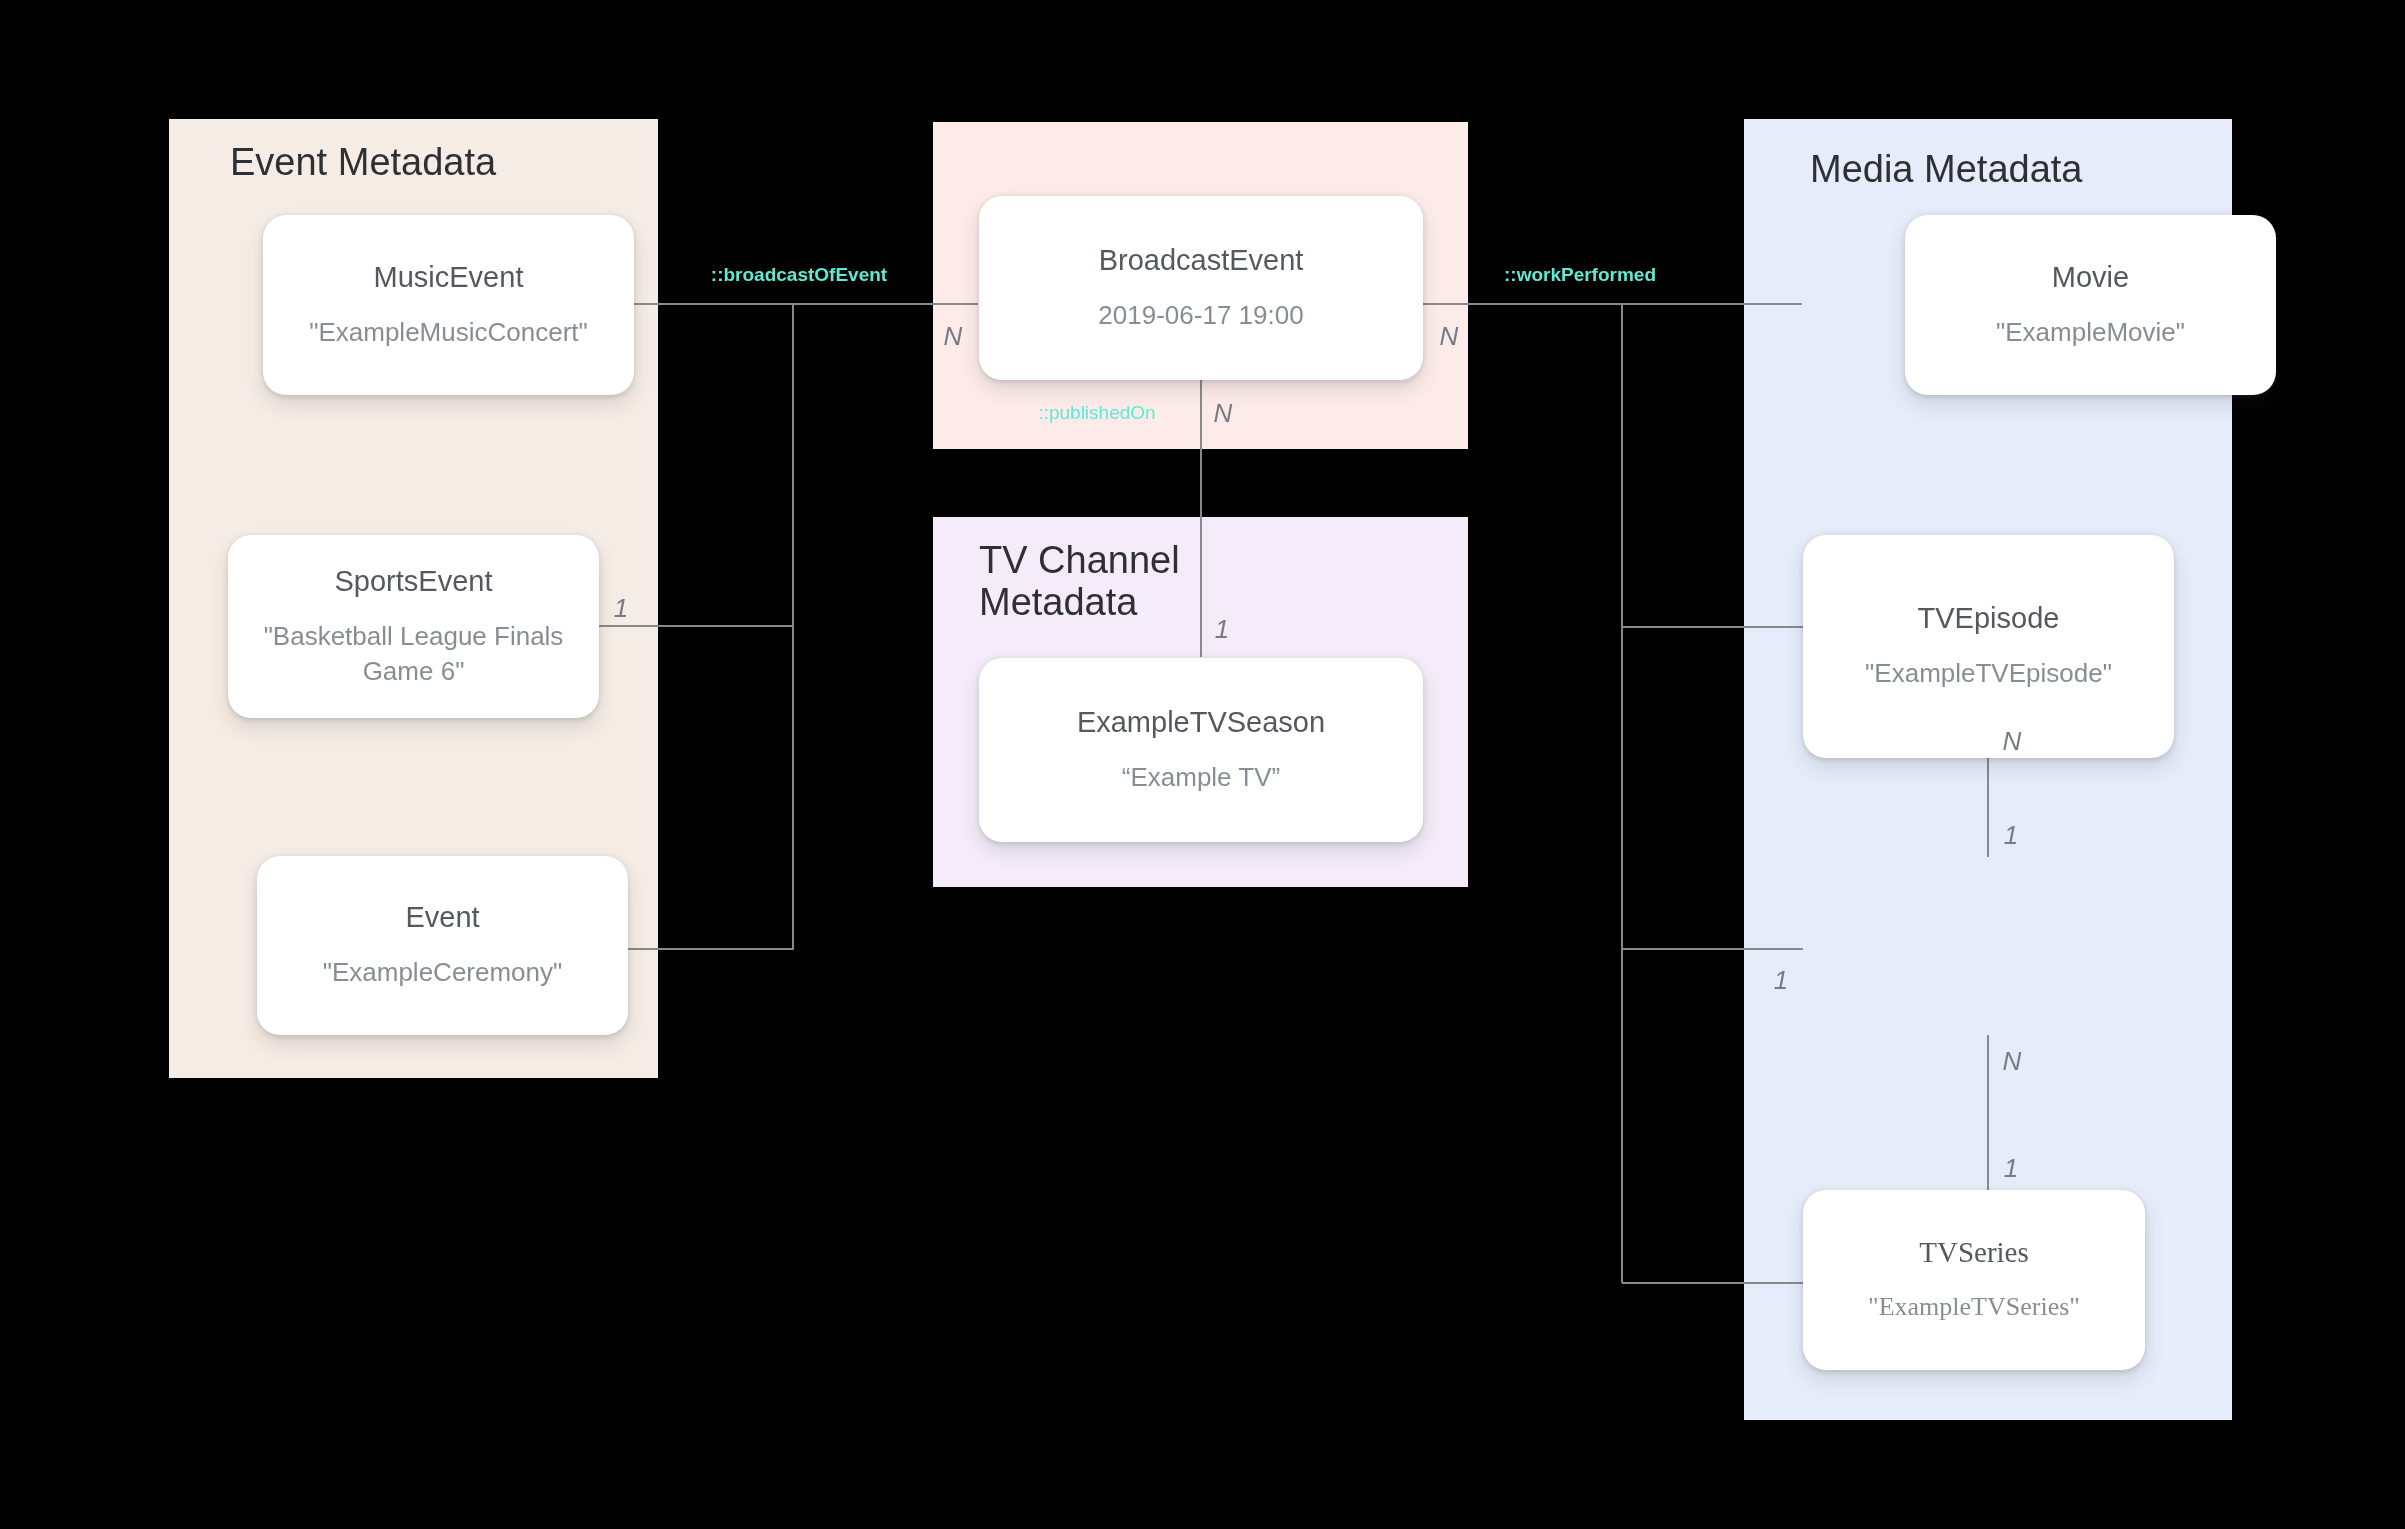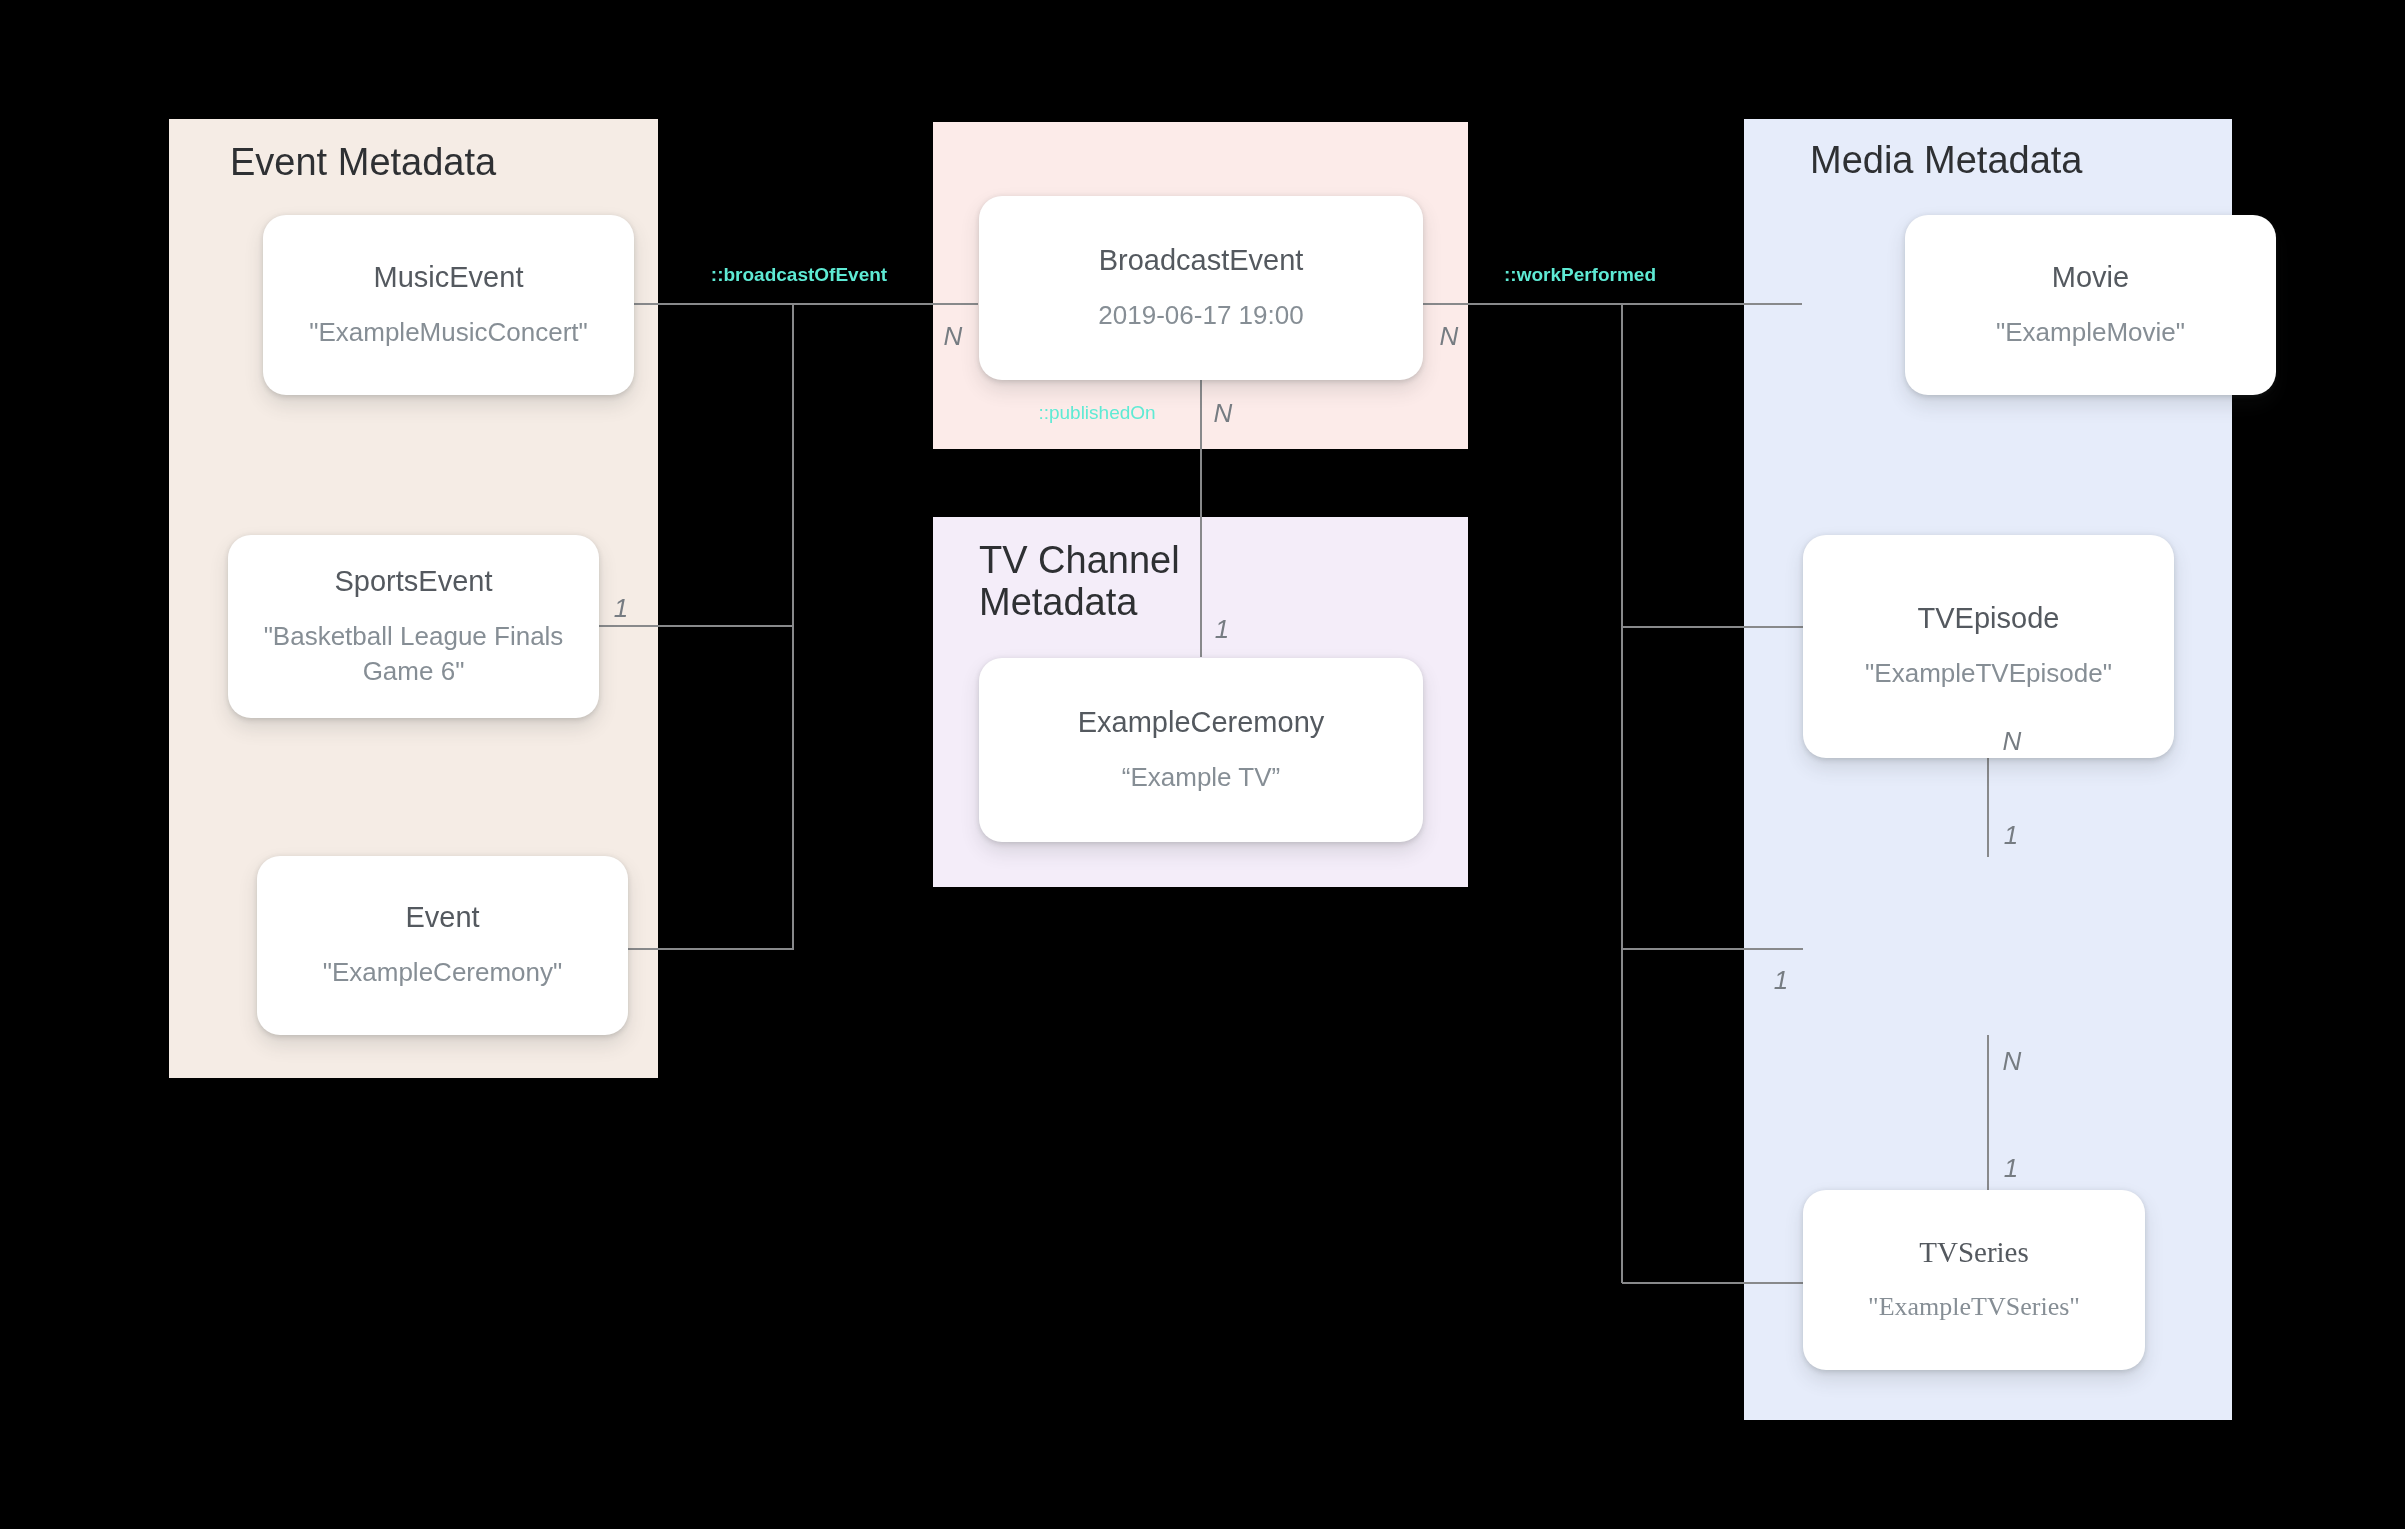--- a/index.html
+++ b/index.html
@@ -23,21 +23,21 @@
   .panel-media      { left: 1744px; top: 119px; width: 488px; height: 1301px; background: #e6ecfa; }
 
   .panel-title {
     position: absolute;
     font-size: 38px;
     line-height: 42px;
     color: #2e3033;
     white-space: nowrap;
   }
   .title-event  { left: 230px;  top: 141px; }
-  .title-media  { left: 1810px; top: 139px; }
+  .title-media  { left: 1810px; top: 148px; }
   .title-tvchannel { left: 979px; top: 539px; width: 315px; white-space: normal; }
 
   
   .line { position: absolute; background: #88898b; }
   .line.h { height: 1.9px; }
   .line.v { width: 1.9px; }
 
   
   .node {
     position: absolute;
@@ -120,21 +120,21 @@
   </div>
   <div class="node node-event">
     <div class="node-title">Event</div>
     <div class="node-sub">"ExampleCeremony"</div>
   </div>
   <div class="node node-bevent">
     <div class="node-title">BroadcastEvent</div>
     <div class="node-sub">2019-06-17 19:00</div>
   </div>
   <div class="node node-bservice">
-    <div class="node-title">ExampleCeremony</div>
+    <div class="node-title">ExampleTVSeason</div>
     <div class="node-sub">“Example TV”</div>
   </div>
   <div class="node node-movie">
     <div class="node-title">Movie</div>
     <div class="node-sub">"ExampleMovie"</div>
   </div>
   <div class="node node-episode">
     <div class="node-title">TVEpisode</div>
     <div class="node-sub">"ExampleTVEpisode"</div>
   </div>

